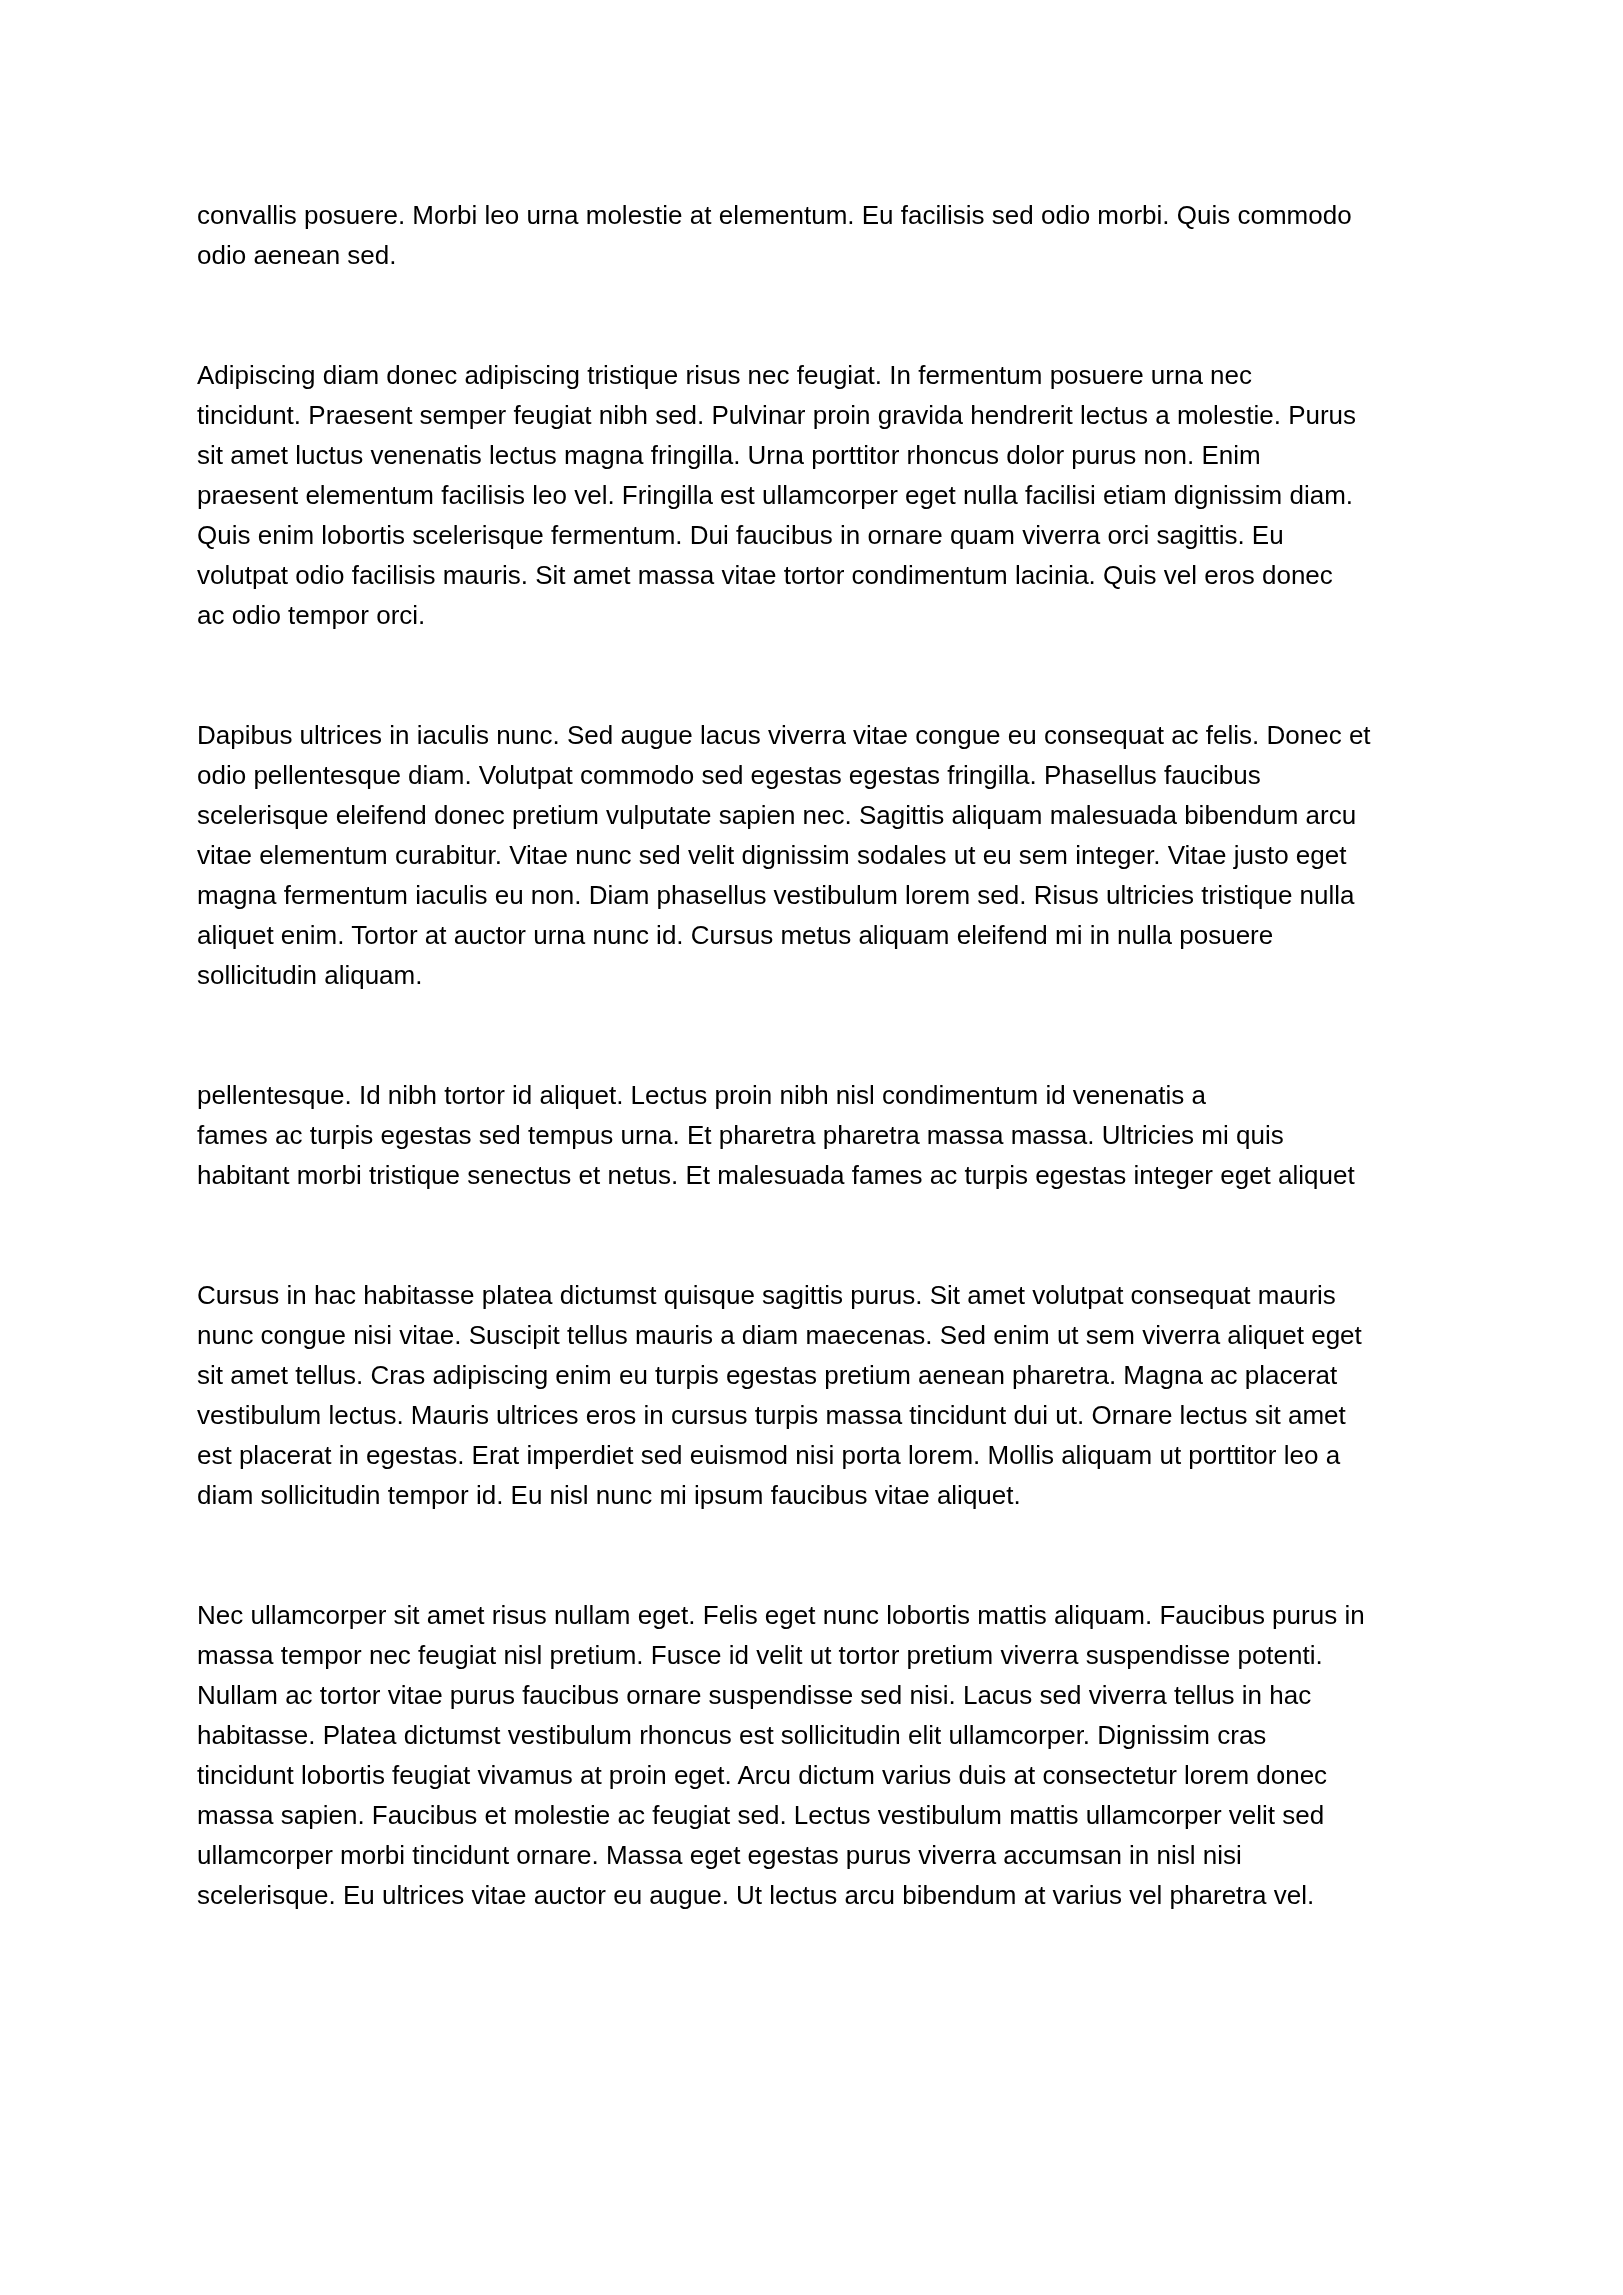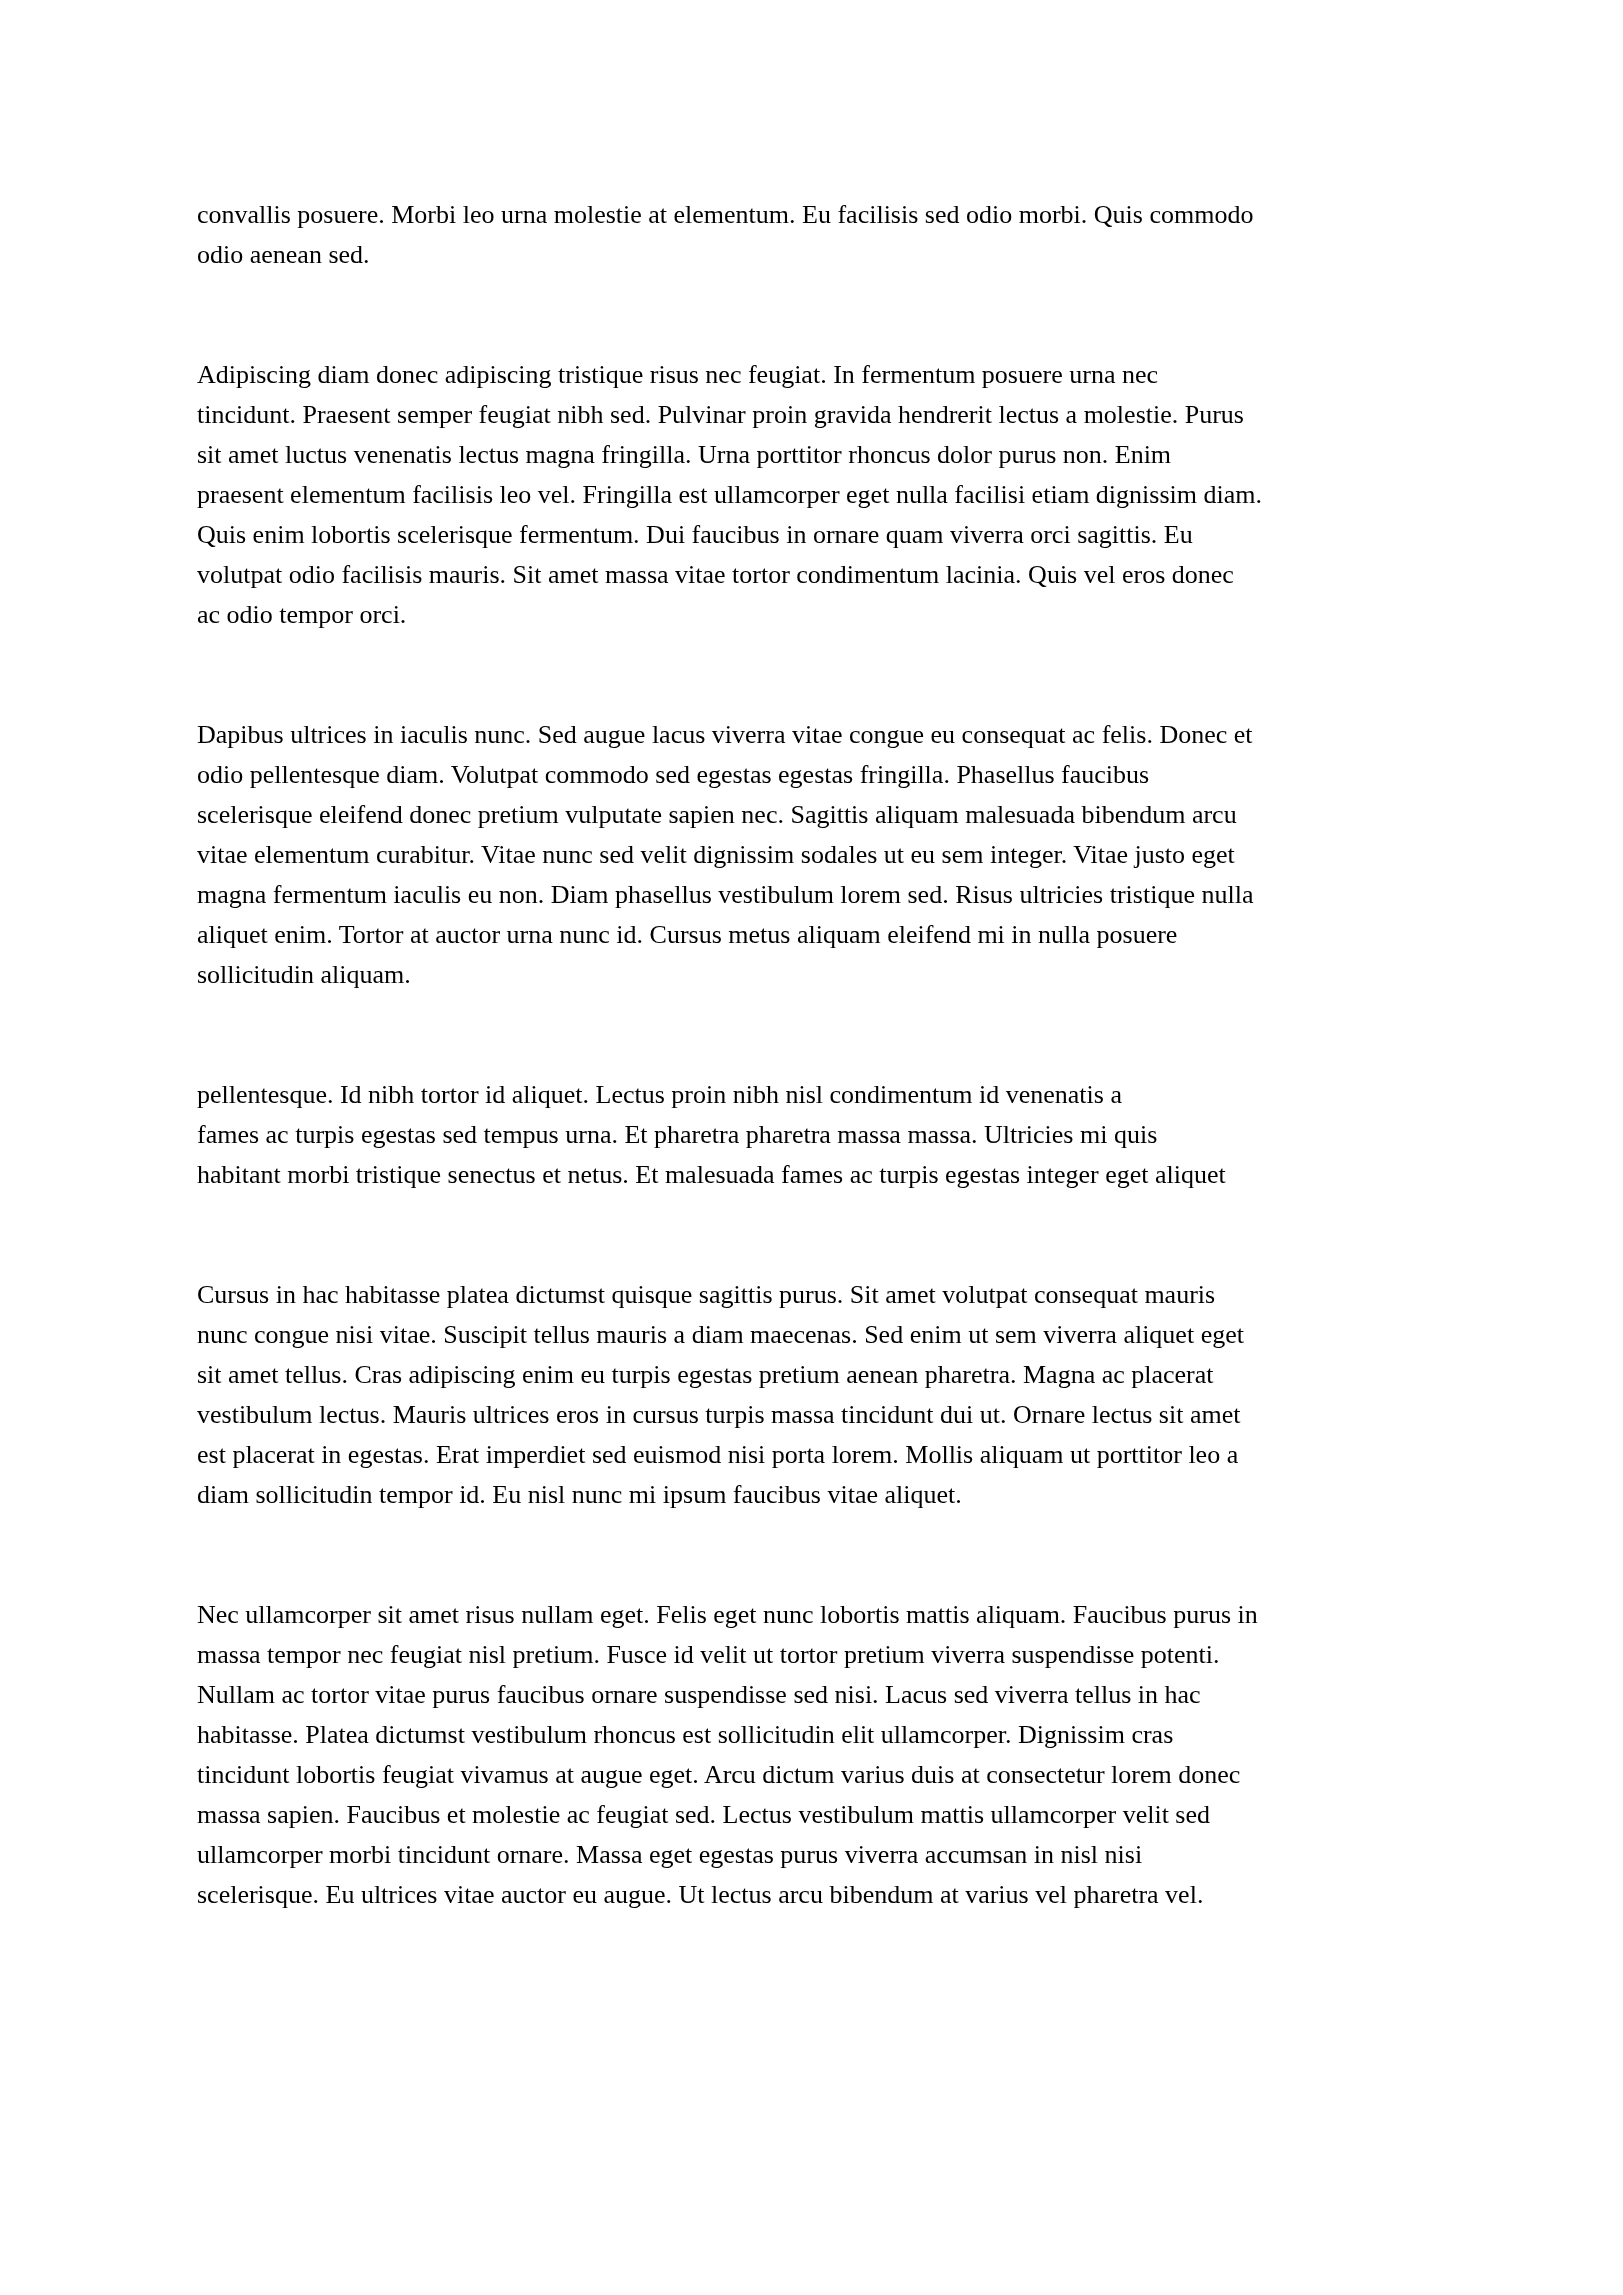--- a/index.html
+++ b/index.html
@@ -20,21 +20,21 @@
       width: 1623px;
       height: 2295px;
       background: #ffffff;
     }
     .body-text {
       position: absolute;
       left: 197px;
       top: 195px;
       width: 1243px;
       color: #000000;
-      font-family: Liberation Serif, serif;
+      font-family: Liberation Sans, sans-serif;
       font-size: 26px;
       line-height: 40px;
     }
     .paragraph {
       margin: 0 0 80px 0;
     }
     .line {
       display: block;
       white-space: nowrap;
       height: 40px;
@@ -84,21 +84,21 @@
       <span class="line">vestibulum lectus. Mauris ultrices eros in cursus turpis massa tincidunt dui ut. Ornare lectus sit amet</span>
       <span class="line">est placerat in egestas. Erat imperdiet sed euismod nisi porta lorem. Mollis aliquam ut porttitor leo a</span>
       <span class="line">diam sollicitudin tempor id. Eu nisl nunc mi ipsum faucibus vitae aliquet.</span>
     </p>
 
     <p class="paragraph">
       <span class="line">Nec ullamcorper sit amet risus nullam eget. Felis eget nunc lobortis mattis aliquam. Faucibus purus in</span>
       <span class="line">massa tempor nec feugiat nisl pretium. Fusce id velit ut tortor pretium viverra suspendisse potenti.</span>
       <span class="line">Nullam ac tortor vitae purus faucibus ornare suspendisse sed nisi. Lacus sed viverra tellus in hac</span>
       <span class="line">habitasse. Platea dictumst vestibulum rhoncus est sollicitudin elit ullamcorper. Dignissim cras</span>
-      <span class="line">tincidunt lobortis feugiat vivamus at augue eget. Arcu dictum varius duis at consectetur lorem donec</span>
+      <span class="line">tincidunt lobortis feugiat vivamus at proin eget. Arcu dictum varius duis at consectetur lorem donec</span>
       <span class="line">massa sapien. Faucibus et molestie ac feugiat sed. Lectus vestibulum mattis ullamcorper velit sed</span>
       <span class="line">ullamcorper morbi tincidunt ornare. Massa eget egestas purus viverra accumsan in nisl nisi</span>
       <span class="line">scelerisque. Eu ultrices vitae auctor eu augue. Ut lectus arcu bibendum at varius vel pharetra vel.</span>
     </p>
 
   </div>
 </div>
 
 
 </body></html>

